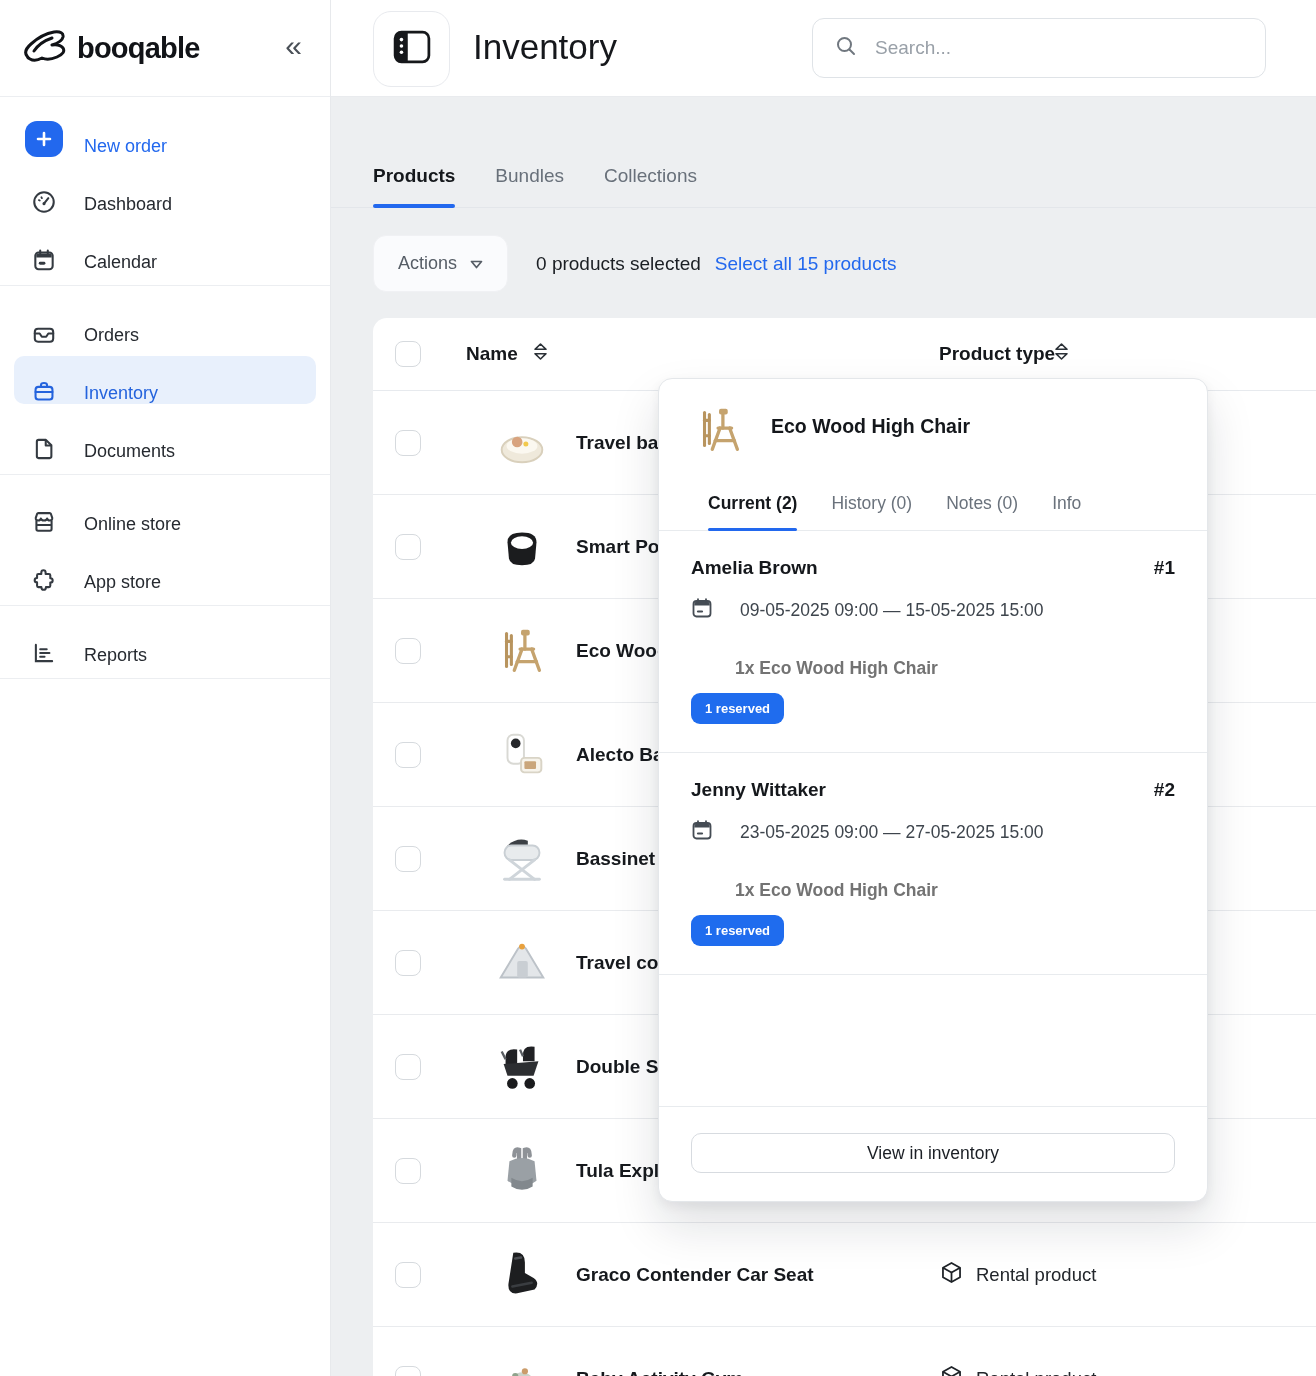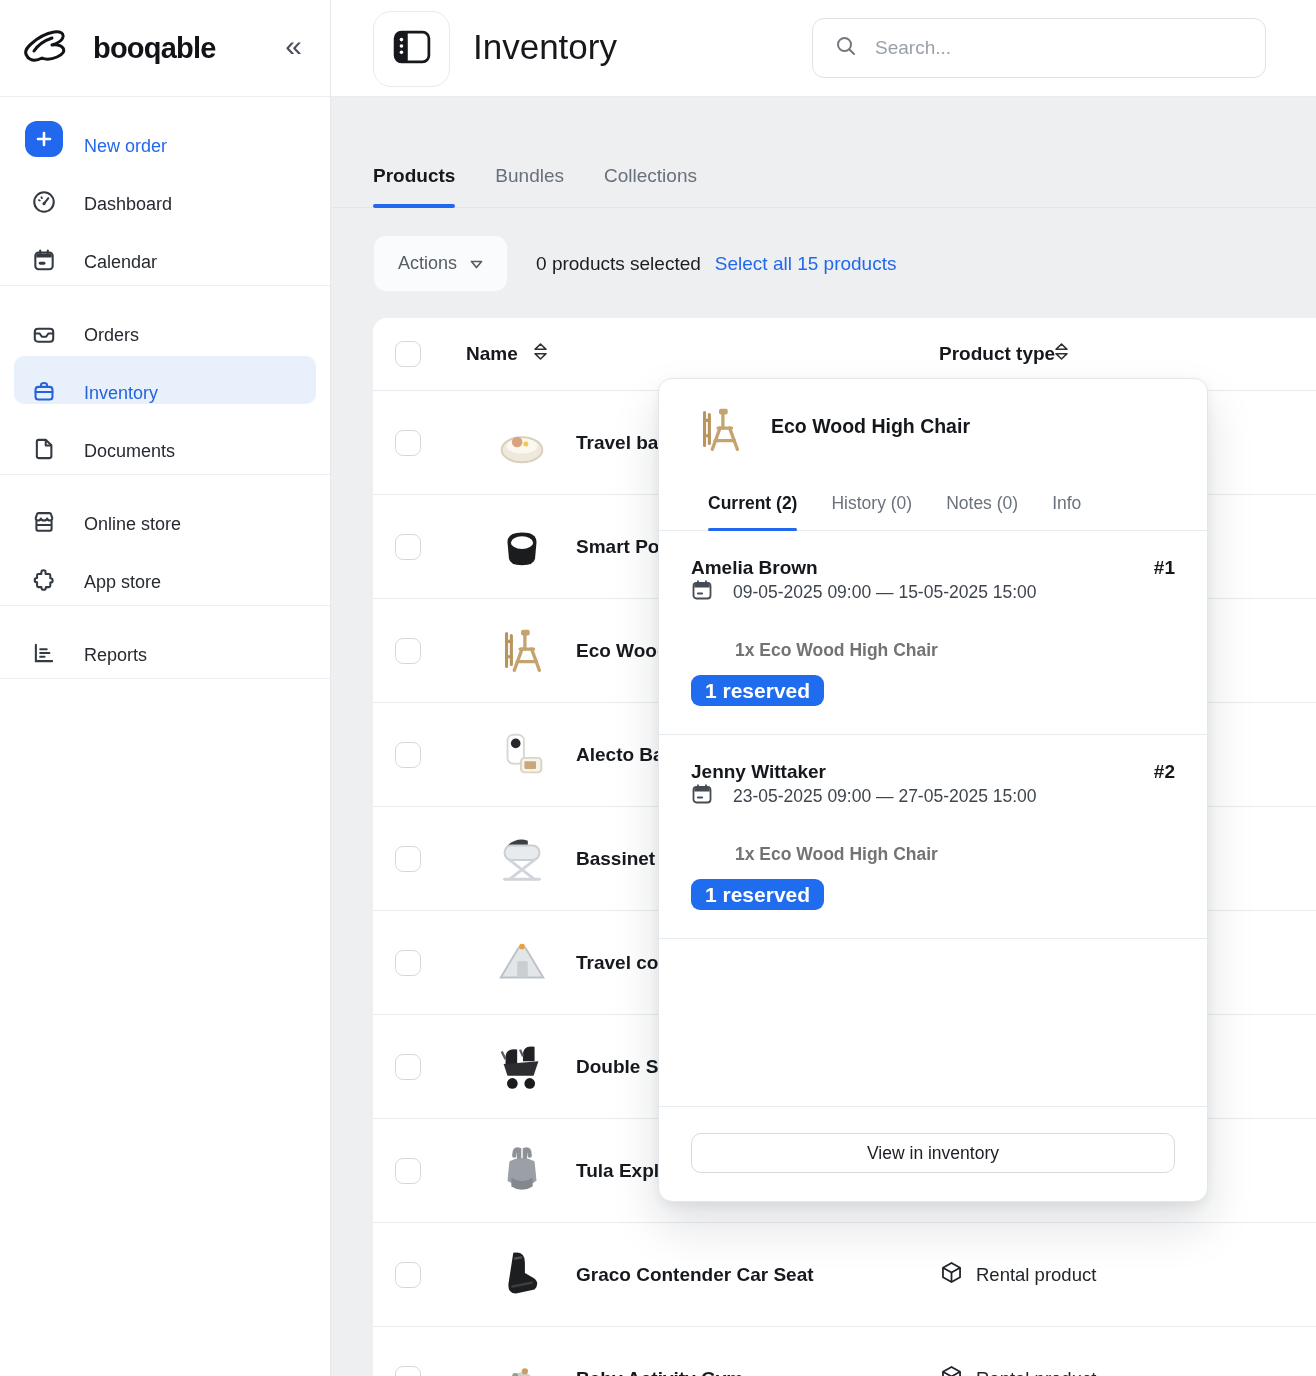--- a/index.html
+++ b/index.html
@@ -1,21 +1,21 @@
 <!DOCTYPE html>
 <html><head>
 <meta charset="utf-8">
 <style>
   html,body{margin:0;padding:0;}
   body{font-family:"Liberation Sans",sans-serif;-webkit-font-smoothing:antialiased;}
   .page{position:relative;width:1316px;height:1376px;background:#edeff1;overflow:hidden;}
 
   
   .sidebar{position:absolute;left:0;top:0;width:330px;height:1376px;background:#fff;border-right:1px solid #e7e9ec;z-index:2;}
-  .side-logo{height:96px;border-bottom:1px solid #eceef1;display:flex;align-items:center;padding:0 28px 0 22px;gap:16px;}
+  .side-logo{height:96px;border-bottom:1px solid #eceef1;display:flex;align-items:center;padding:0 28px 0 22px;}
   .wordmark{font-size:29px;font-weight:700;letter-spacing:-0.8px;color:#111317;margin-left:9px;}
   .collapse{margin-left:auto;font-size:30px;color:#4a5057;line-height:1;cursor:pointer;padding-bottom:4px;}
   .nav-section{padding:12px 14px;}
   .nav-section + .nav-section{border-top:1px solid #eceef1;}
   .nav-section:last-child{border-bottom:1px solid #eceef1;}
   .nav-item{height:48px;margin-bottom:10px;display:flex;align-items:flex-end;gap:20px;padding:0 10px;border-radius:10px;font-size:18px;font-weight:500;color:#262a30;cursor:pointer;}
   .nav-item:last-child{margin-bottom:0;}
   .nav-item.active{background:#e8f0fc;color:#2463dd;}
   .nav-item.accent{color:#2268ee;}
   .nav-ic{width:40px;display:flex;align-items:center;justify-content:center;flex:0 0 40px;}
@@ -58,23 +58,23 @@
   .popover{position:absolute;left:658px;top:378px;width:550px;height:824px;background:#fff;border:1px solid #e4e7ea;border-radius:14px;box-shadow:0 24px 48px rgba(15,23,42,.13),0 4px 12px rgba(15,23,42,.06);z-index:5;display:flex;flex-direction:column;box-sizing:border-box;}
   .pop-header{display:flex;align-items:flex-start;gap:22px;padding:22px 32px 0;}
   .pop-thumb{width:58px;height:58px;flex:0 0 58px;display:flex;align-items:center;justify-content:center;}
   .pop-title{margin-top:14px;font-size:19.5px;font-weight:700;color:#14171b;}
   .pop-tabs{display:flex;gap:34px;padding:34px 49px 0;border-bottom:1px solid #e8ebee;}
   .pop-tab{font-size:17.5px;color:#6a727c;padding-bottom:16px;position:relative;cursor:pointer;}
   .pop-tab.active{font-weight:700;color:#15181c;}
   .pop-tab.active::after{content:"";position:absolute;left:0;right:0;bottom:-1px;height:3.5px;border-radius:2px;background:#2268ee;}
   .booking{padding:26px 32px 28px;border-bottom:1px solid #e8ebee;}
   .bk-head{display:flex;justify-content:space-between;align-items:baseline;font-size:19px;font-weight:700;color:#15181c;}
-  .bk-date{display:flex;align-items:center;gap:20px;font-size:17.5px;color:#3e454d;}
+  .bk-date{margin-top:18px;display:flex;align-items:center;gap:27px;font-size:17.5px;color:#3e454d;}
   .bk-item{margin-top:34px;font-size:17.5px;font-weight:700;color:#737373;margin-left:44px;}
-  .badge{margin-top:14px;display:inline-flex;align-items:center;height:31px;padding:0 14px;border-radius:9px;background:#1f6cee;color:#fff;font-size:21px;font-weight:700;}
+  .badge{margin-top:14px;display:inline-flex;align-items:center;height:31px;padding:0 14px;border-radius:9px;background:#1f6cee;color:#fff;font-size:13px;font-weight:700;}
   .pop-spacer{flex:1;}
   .pop-footer{border-top:1px solid #e8ebee;padding:26px 32px 28px;}
   .pop-btn{width:100%;height:40px;border:1px solid #d7dbe0;border-radius:10px;background:#fff;font-size:17.5px;font-weight:500;color:#1b1f25;font-family:"Liberation Sans",sans-serif;cursor:pointer;}
 </style>
 </head>
 <body>
 
 <div class="page">
 
   <div class="sidebar">

